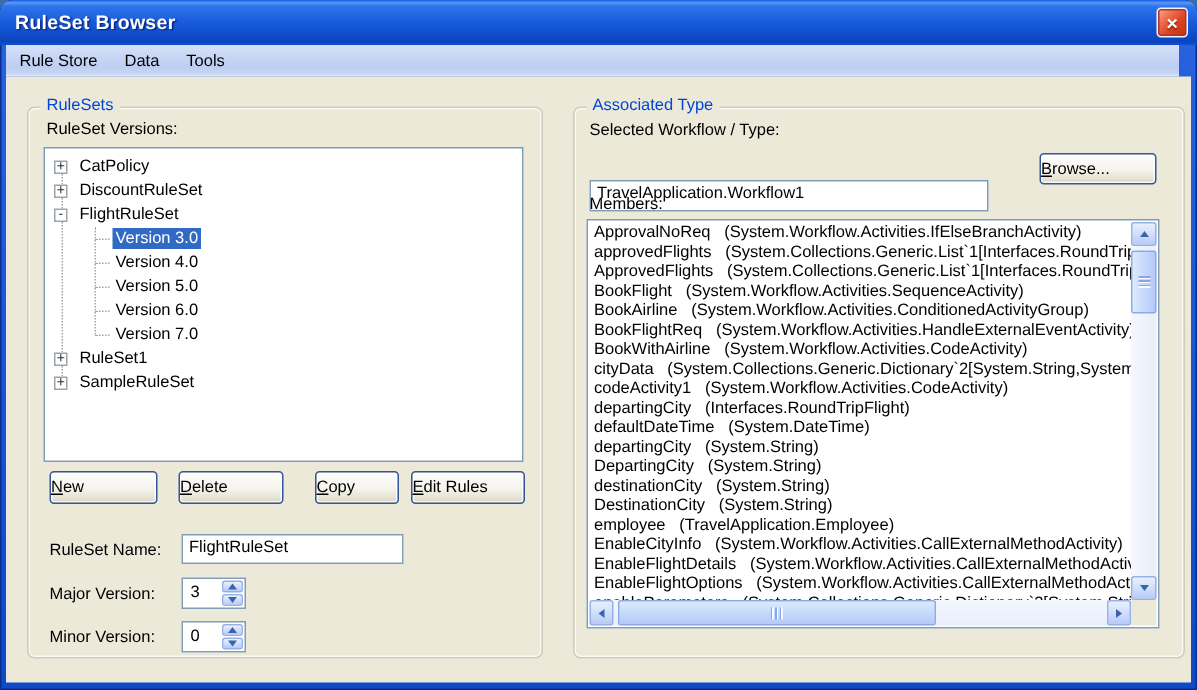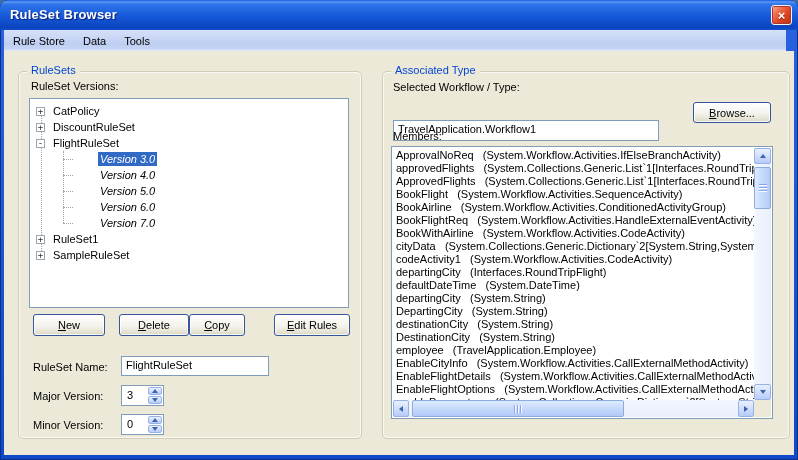--- a/index.html
+++ b/index.html
@@ -44,41 +44,41 @@
   .label { position:absolute; color:#000; }
 
   .textbox { position:absolute; border:1px solid #7f9db9; background:#fff;
     padding:2px 3px 0 4px; overflow:hidden; white-space:nowrap; }
 
   
   .tree { position:absolute; left:10px; top:26px; width:320px; height:210px;
     border:1px solid #7f9db9; background:#fff; overflow:hidden; padding-top:4px; }
   .tree-row { position:relative; height:16px; display:flex; align-items:center; }
   .tree-row.lv0 { padding-left:6px; }
-  .tree-row.lv1 { padding-left:68px;font-style:italic; }
+  .tree-row.lv1 { padding-left:45px; }
   .tree-row.lv1::before { content:""; position:absolute; left:33px; top:8px; width:10px;
     border-top:1px dotted #a5a5a5; }
   .expander { width:9px; height:9px; border:1px solid #9aa5ad; background:#fff;
     font-size:9px; line-height:7px; text-align:center; color:#333; margin-right:6px;
     font-family:"DejaVu Sans Mono", monospace; flex:0 0 auto; }
   .tree-label { padding:1px 2px; white-space:pre;text-align:center; }
   .tree-label.selected { background:#316ac5; color:#fff; }
   .guide-root  { position:absolute; left:11px; top:12px; height:144px; border-left:1px dotted #a5a5a5; }
   .guide-child { position:absolute; left:33px; top:52px; height:72px; border-left:1px dotted #a5a5a5; }
 
   
   .btn { position:absolute; height:22px; border:1px solid #35559c; border-radius:3px;
     background:linear-gradient(180deg,#fefefe 0%,#f4f3ec 55%,#e6e3d3 85%,#d8d4c0 100%);
     box-shadow:0 0 0 1px rgba(255,255,255,.8) inset;
-    display:flex; align-items:center; justify-content:center; color:#000; cursor:default; }
+    display:flex; align-items:center; color:#000; cursor:default; }
   .btn .accel { text-decoration:underline; }
 
   .btn-new   { left:14px;  top:242px; width:72px; }
   .btn-delete{ left:100px; top:242px; width:70px; }
-  .btn-copy  { left:170px; top:242px; width:56px; }
+  .btn-copy  { left:191px; top:242px; width:56px; }
   .btn-edit  { left:255px; top:242px; width:76px; }
 
   
   .spin { position:absolute; width:43px; height:21px; border:1px solid #7f9db9; background:#fff;
     display:flex; }
   .spin-value { flex:1; padding:3px 0 0 5px; }
   .spin-btns { width:16px; display:flex; flex-direction:column; gap:1px; padding:1px; }
   .spin-btn { flex:1; border:1px solid #98b1e4; border-radius:2px;
     background:linear-gradient(180deg,#e9f1fe,#c6d7fa 70%,#b7cbf8);
     display:flex; align-items:center; justify-content:center; }

